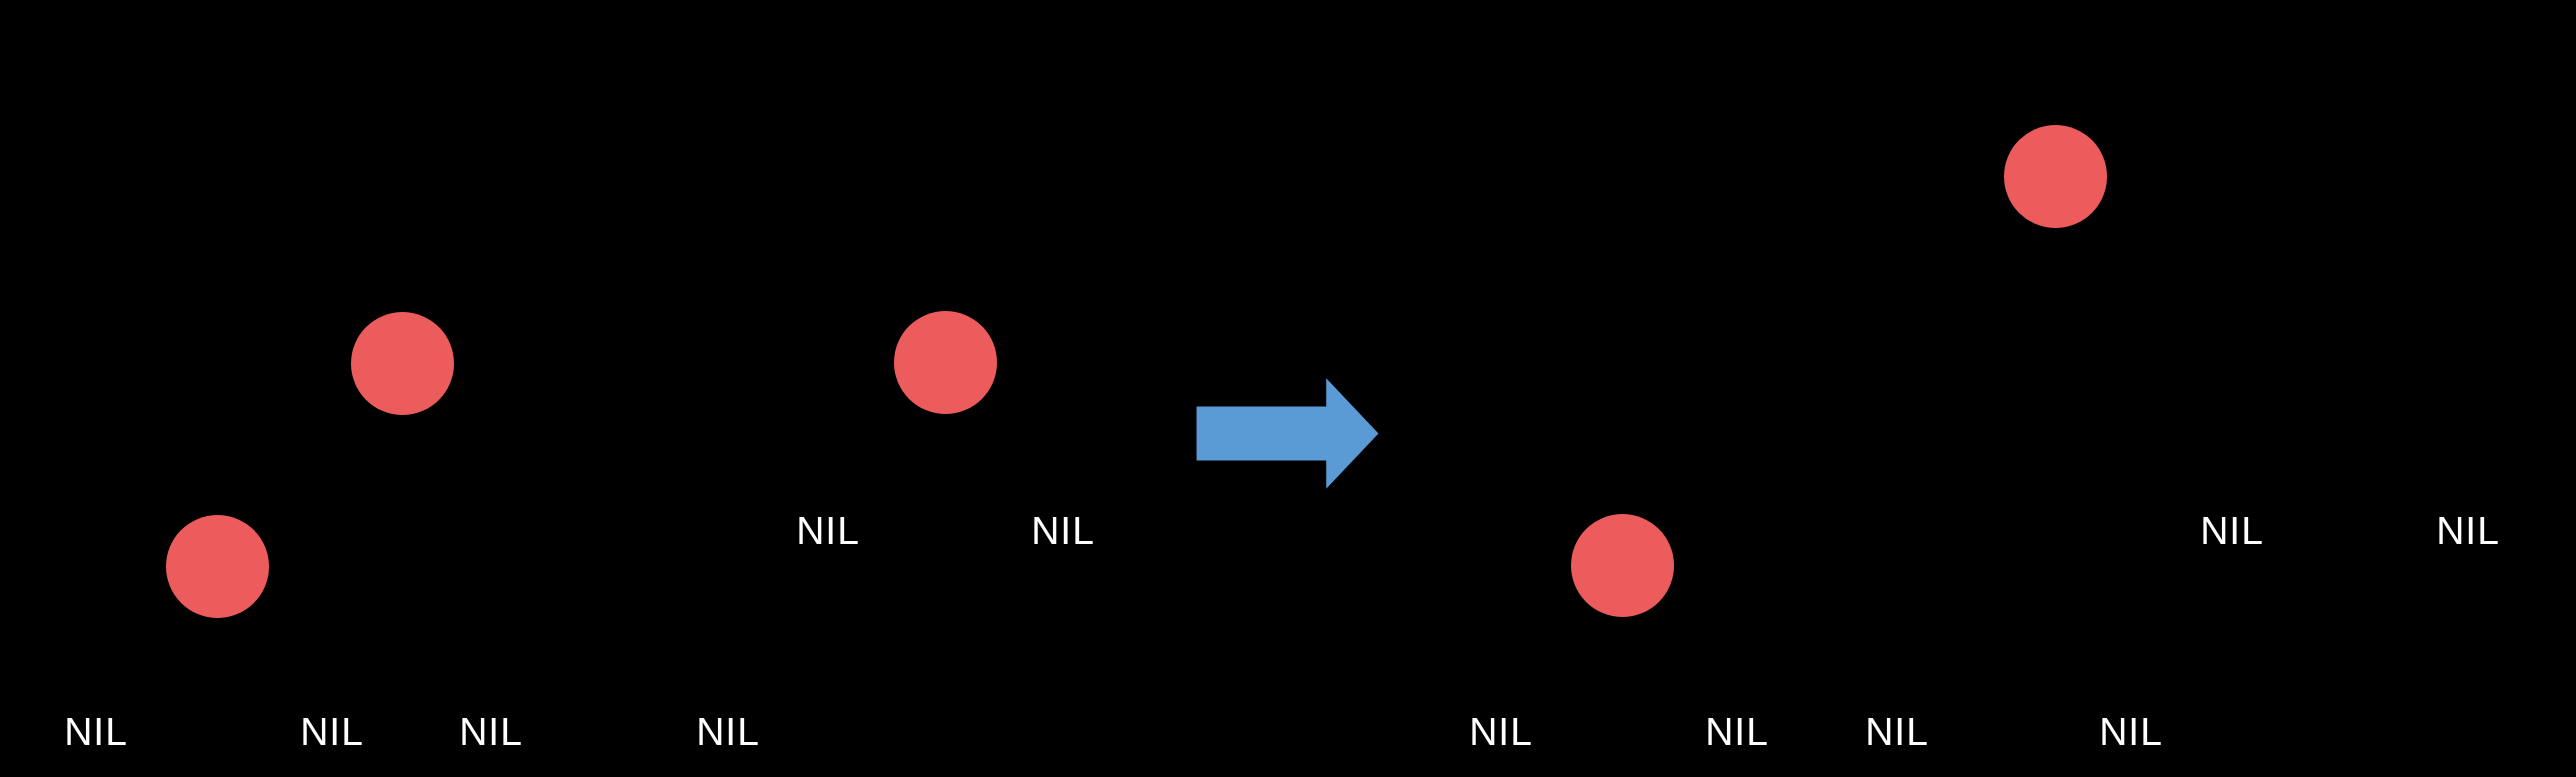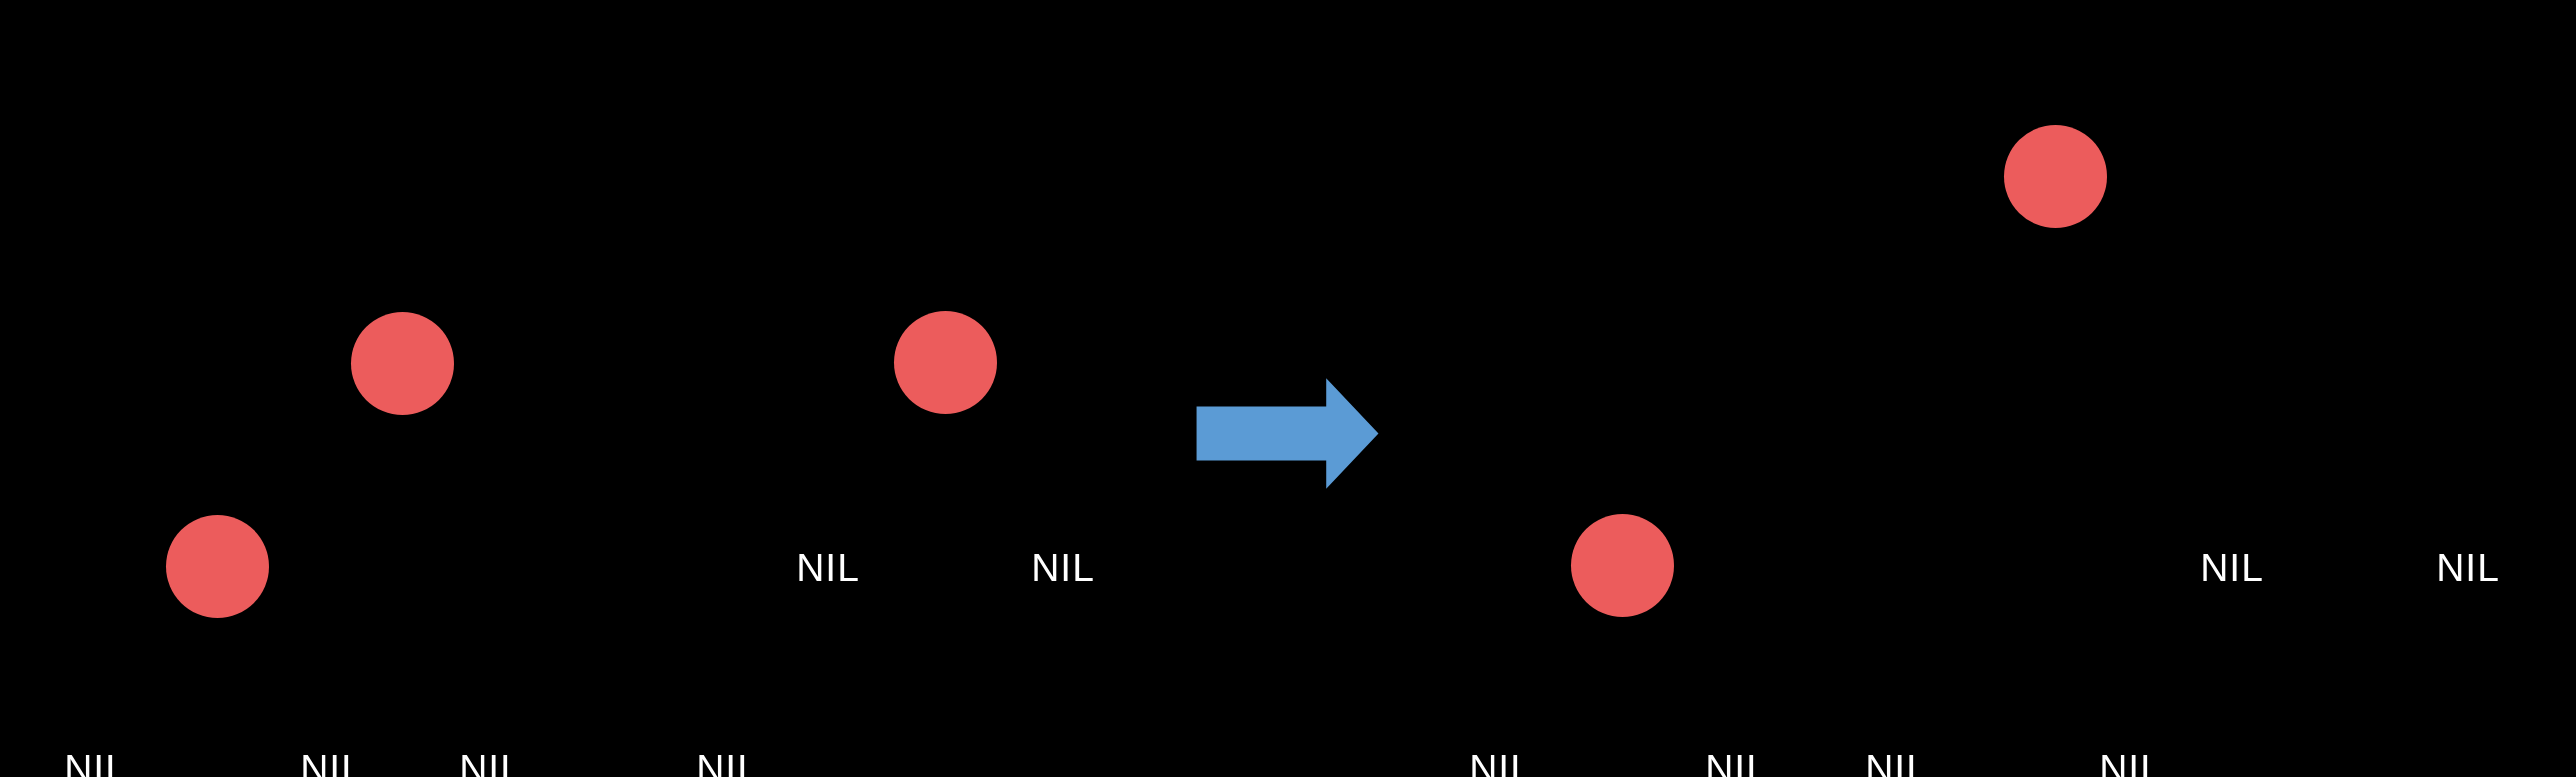--- a/index.html
+++ b/index.html
@@ -24,21 +24,20 @@
     border-radius: 50%;
   }
   .nil {
     position: absolute;
     transform: translate(-50%, -50%);
     font-size: 39px;
     font-weight: 300;
     letter-spacing: 1px;
     line-height: 1;
     white-space: nowrap;
-    margin-top: 37px;
   }
   .arrow-svg {
     position: absolute;
     left: 0;
     top: 0;
     pointer-events: none;
   }
 </style>
 </head>
 <body>

